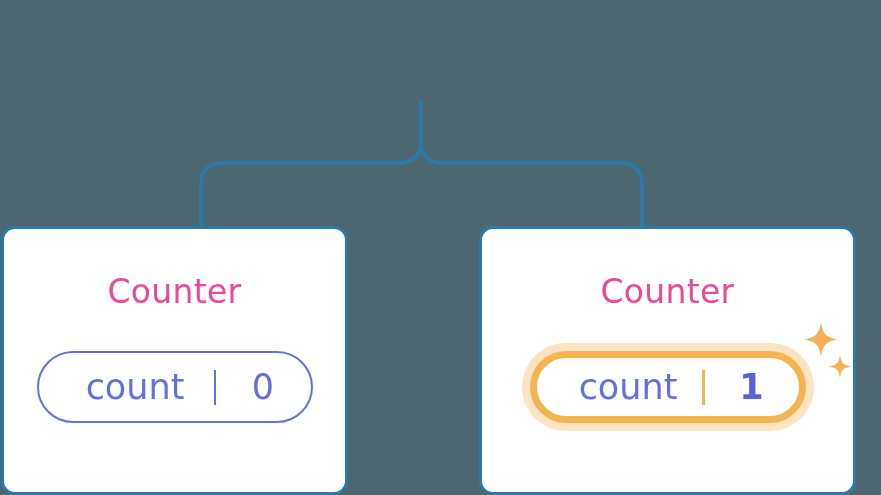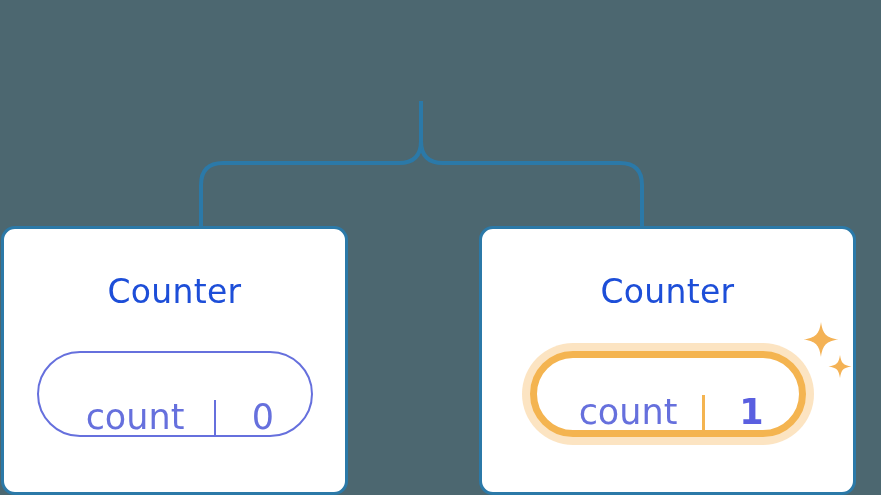--- a/index.html
+++ b/index.html
@@ -74,39 +74,39 @@
     width: 377px;
     height: 269px;
   }
   .card-title {
     position: absolute;
     left: 0;
     right: 0;
     top: 46px;
     text-align: center;
     font-size: 33px;
-    color: #1d4ed8;
+    color: #ec4899;
     line-height: 1;
     letter-spacing: 0.3px;
   }
 
   
   .pill-wrap {
     position: absolute;
     top: 122px;
     left: 0;
     right: 0;
     display: flex;
     justify-content: center;
   }
   .pill {
     position: relative;
     display: flex;
-    align-items: flex-end;
-    height: 86px;
+    align-items: center;
+    height: 72px;
     border-radius: 51px;
     box-sizing: border-box;
     background: #ffffff;
   }
   .pill-plain {
     width: 276px;
     border: 2px solid #6670dd;
   }
   .pill-highlight {
     width: 276px;

